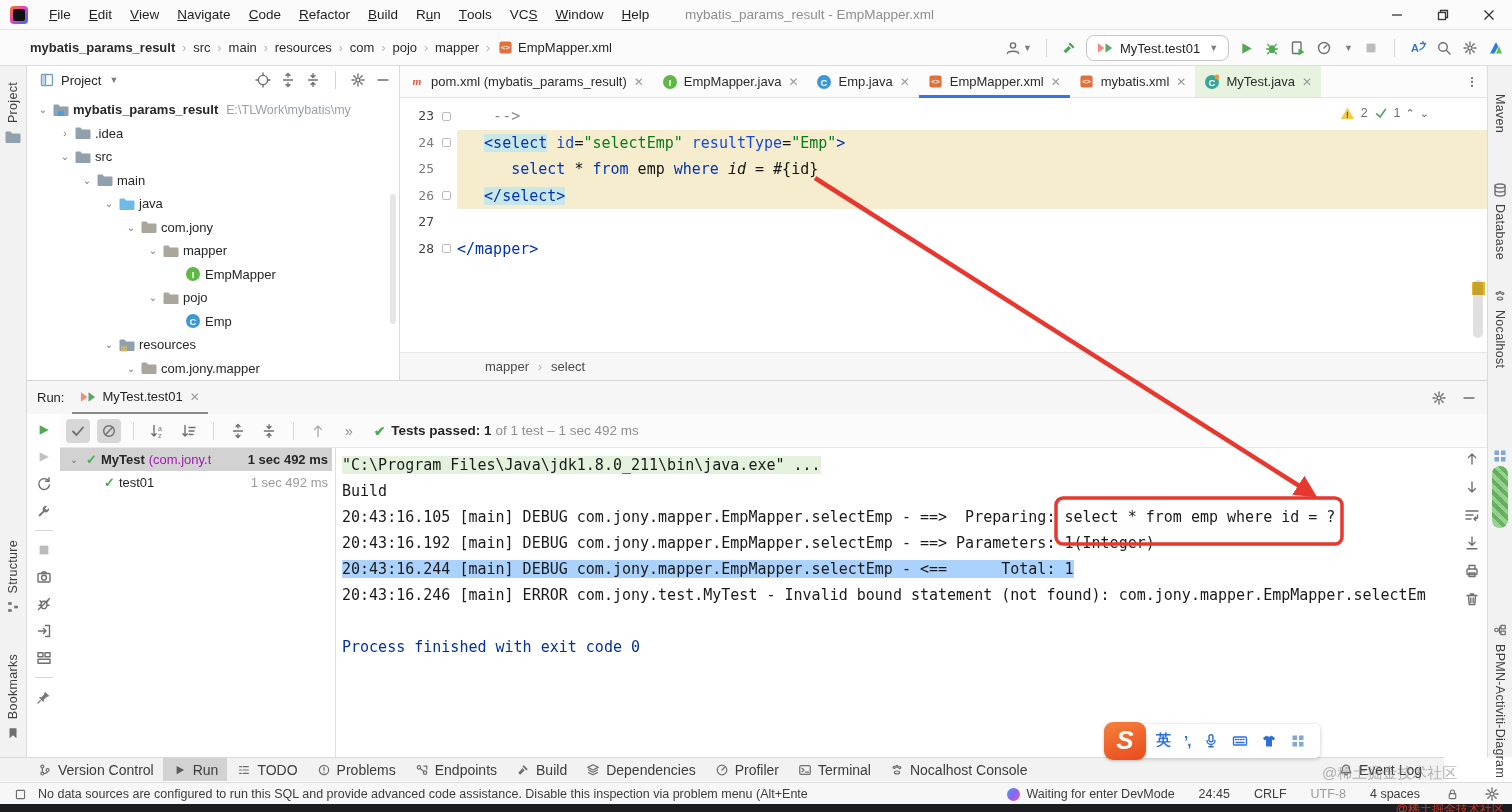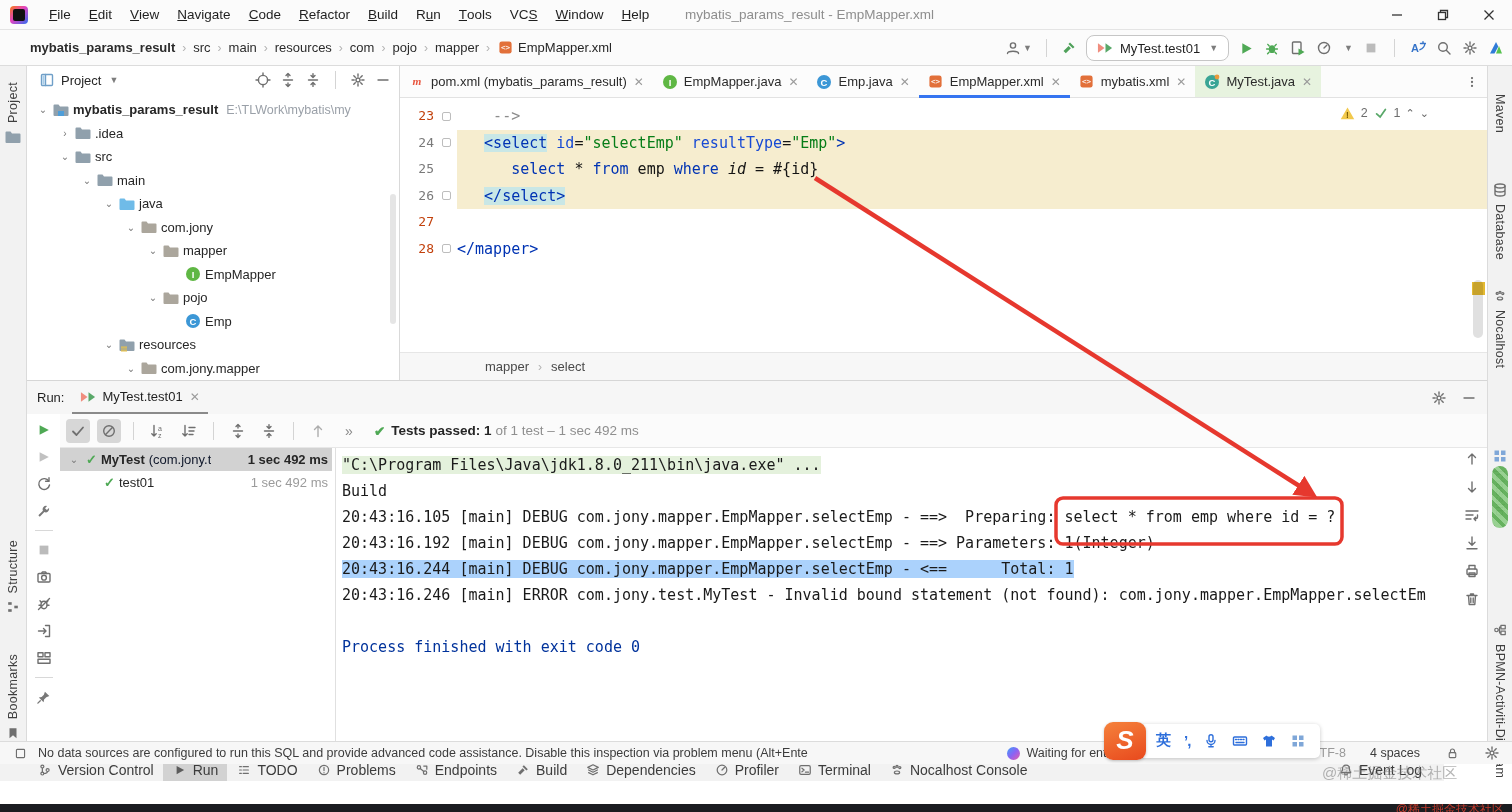--- a/index.html
+++ b/index.html
@@ -61,21 +61,21 @@
   
   .editor{left:400px;top:66px;width:1087px;height:314px;background:#fff}
   .tabbar{height:32px;display:flex;align-items:stretch;background:#FCFCFC;border-bottom:1px solid #E2E2E2}
   .tab{display:flex;align-items:center;gap:6px;padding:0 9px;position:relative;color:#2b2b2b;white-space:nowrap}
   .tab.active::after{content:"";position:absolute;left:0;right:0;bottom:-1px;height:3px;background:#3574F0}
   .tab.green{background:#E7F3DF}
   .tabclose{color:#9a9a9a;font-size:12px;margin-left:1px}
   .tab-kebab{margin-left:auto;display:flex;align-items:center;padding:0 8px}
   .codearea{position:absolute;left:0;top:32px;right:0;bottom:28px;overflow:hidden;padding-top:5px}
   .crow{display:flex;height:26.5px;line-height:26.5px}
-  .lnum{width:36px;text-align:right;color:#c2410c;font-size:13px;padding-right:2px;flex:none;
+  .lnum{width:36px;text-align:right;color:#404040;font-size:13px;padding-right:2px;flex:none;
         font-family:"DejaVu Sans Mono",monospace}
   .foldc{width:21px;flex:none;display:flex;align-items:center;justify-content:center}
   .foldbox{width:9px;height:9px;border:1px solid #BDBDBD;border-radius:2px;background:#fff}
   .ccont{flex:1;white-space:pre;font-family:"DejaVu Sans Mono",monospace;font-size:15px;color:#141414}
   .ccont.hl{background:#F6EDCF}
   .c-tag{color:#0033B3}.c-attr{color:#174AD4}.c-str{color:#067D17}.c-com{color:#8C8C8C}
   .c-kw{color:#0033B3}.c-p{color:#141414}.c-it{font-style:italic}
   .tok-mark{background:#C9E7E6}
   .inspections{position:absolute;top:7px;right:58px;display:flex;align-items:center;gap:5px;color:#6d6d6d;font-size:12.5px}
   .ed-sb{position:absolute;right:4px;top:182px;width:10px;height:58px;background:rgba(0,0,0,.12);border-radius:5px}
@@ -95,39 +95,39 @@
   .teststatus{display:flex;align-items:center;gap:6px;margin-left:6px;font-size:13.5px}
   .teststatus b{color:#262626;font-weight:bold}
   .teststatus .gray{color:#8f8f8f}
   .run-strip{position:absolute;left:0;top:33px;bottom:0;width:33px;display:flex;flex-direction:column;
              align-items:center;padding-top:8px;gap:11px}
   .hdiv{width:18px;height:1px;background:#D8D8D8}
   .testtree{position:absolute;left:33px;top:67px;width:272px;bottom:0;font-size:13px}
   .ttrow{display:flex;align-items:center;height:23px;padding:0 4px 0 6px;gap:4px}
   .ttrow.sel{background:#D2D2D2}
   .ttname{font-weight:bold}
-  .ttsuffix{color:#0f172a;white-space:nowrap;overflow:hidden}
+  .ttsuffix{color:#a21caf;white-space:nowrap;overflow:hidden}
   .tttime{margin-left:auto;white-space:nowrap;font-weight:bold}
   .tttime.gray{color:#9b9b9b;font-weight:normal}
   .console{position:absolute;left:308px;top:67px;right:30px;bottom:0;overflow:hidden;border-left:1px solid #E0E0E0;
            padding:4px 0 0 6px;font-family:"DejaVu Sans Mono",monospace;font-size:15px;color:#1A1A1A}
   .cline{height:26px;line-height:26px;white-space:pre}
   .cline .cmdbg{background:#E4F1DC}
   .cline .selbg{background:#ABD2FC}
   .cline.exit{color:#00329B}
   .console-gutter{position:absolute;right:2px;top:70px;width:26px;display:flex;flex-direction:column;
                   align-items:center;gap:12px}
 
   
   .bottombar{left:0;top:757px;width:1444px;height:24px;background:#F2F2F2;border-top:1px solid #D9D9D9;
              display:flex;align-items:center;padding-left:28px;font-size:14px;color:#3c3c3c}
   .bitem{display:flex;align-items:center;gap:5px;padding:0 9px;height:100%}
   .bitem.active{background:#D2D2D2}
   .eventlog{margin-left:auto;display:flex;align-items:center;gap:5px;padding:0 22px 0 9px;height:100%}
-  .statusbar{left:0;top:741px;width:1512px;height:23px;background:#F7F7F7;border-top:1px solid #DCDCDC;
+  .statusbar{left:0;top:782px;width:1512px;height:23px;background:#F7F7F7;border-top:1px solid #DCDCDC;
              display:flex;align-items:center;gap:10px;padding:0 12px;font-size:12.5px;color:#3c3c3c}
   .status-msg{white-space:nowrap;overflow:hidden;flex:1}
   .status-right{display:flex;align-items:center;gap:24px;white-space:nowrap}
   .dm-icon{width:13px;height:13px;border-radius:50%;background:linear-gradient(135deg,#3BA3F8,#8A63F4,#E85CA8)}
   .gray-t{color:#9a9a9a}
   .taskstrip{left:0;top:804px;width:1512px;height:8px;background:#1B1D21;overflow:hidden}
   .taskstrip .wm-red{position:absolute;right:8px;top:-3px;color:#C2392B;font-size:12px}
 
   
   .imebar{left:1104px;top:722px;height:37px;display:flex;align-items:center;z-index:70}

